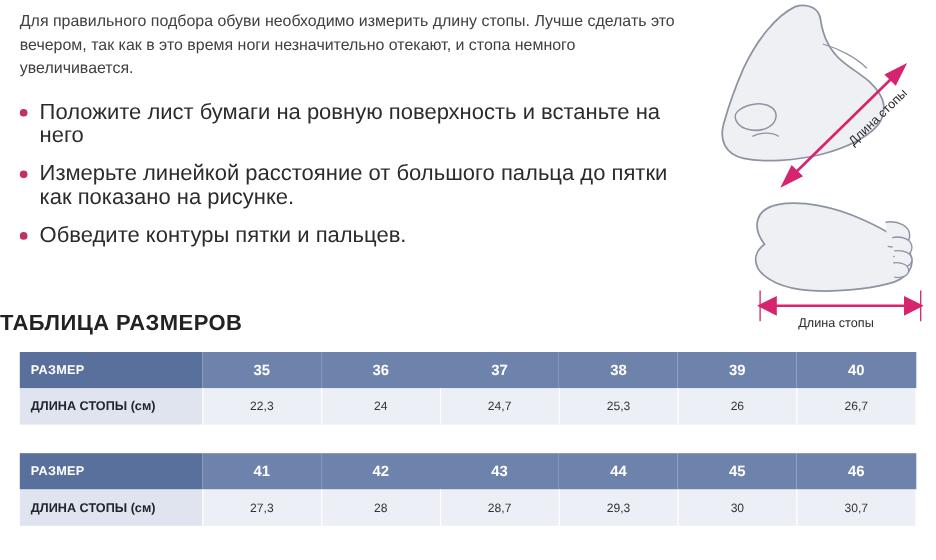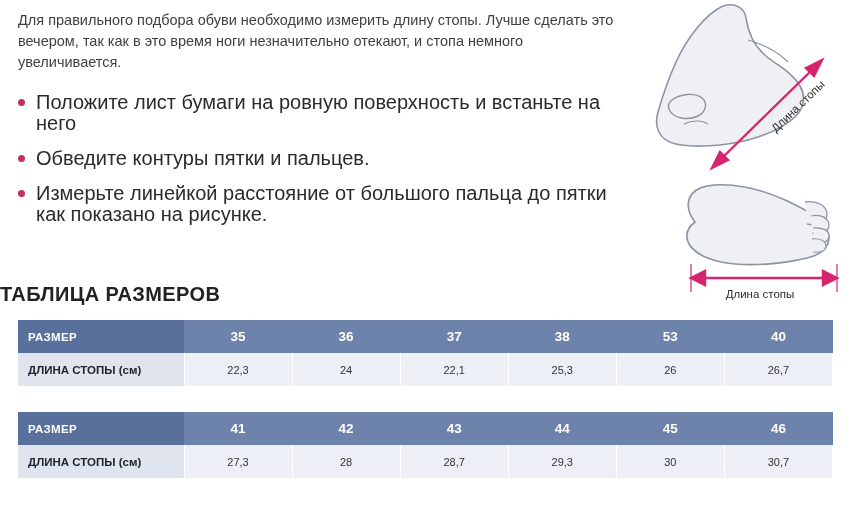--- a/index.html
+++ b/index.html
@@ -154,25 +154,25 @@
     <p>Для правильного подбора обуви необходимо измерить длину стопы. Лучше сделать это вечером, так как в это время ноги незначительно отекают, и стопа немного увеличивается.</p>
   </div>
 
   <div class="bullets">
     <div class="bullet">
       <span class="dot"></span>
       <span>Положите лист бумаги на ровную поверхность и встаньте на него</span>
     </div>
     <div class="bullet">
       <span class="dot"></span>
-      <span>Обведите контуры пятки и пальцев.</span>
+      <span>Измерьте линейкой расстояние от большого пальца до пятки как показано на рисунке.</span>
     </div>
     <div class="bullet">
       <span class="dot"></span>
-      <span>Измерьте линейкой расстояние от большого пальца до пятки как показано на рисунке.</span>
+      <span>Обведите контуры пятки и пальцев.</span>
     </div>
   </div>
 
 
   <div class="illu-side">
     <svg width="223" height="175" viewBox="0 0 223 175">
       <path d="M95 6 C78 14, 60 36, 48 62 C40 80, 34 98, 30 112 C26 126, 30 140, 48 144 C66 148, 96 146, 120 140 C142 134, 158 126, 168 116 C176 108, 178 96, 172 86 C164 72, 150 66, 138 56 C126 46, 120 32, 118 18 C117 9, 108 2, 95 6 Z" fill="#eef0f4" stroke="#8e93a3" stroke-width="1.6"></path>
       <path d="M44 100 C52 94, 66 92, 74 98 C80 103, 78 112, 70 116 C60 121, 46 118, 42 111 C39 106, 40 103, 44 100 Z" fill="#eef0f4" stroke="#8e93a3" stroke-width="1.4"></path>
       <path d="M56 124 C64 120, 74 120, 80 124" fill="none" stroke="#8e93a3" stroke-width="1.2"></path>
       <path d="M120 40 C134 44, 150 52, 160 62" fill="none" stroke="#8e93a3" stroke-width="1.1"></path>
@@ -208,28 +208,28 @@
   <div class="table-title">ТАБЛИЦА РАЗМЕРОВ</div>
 
   <table class="sizetable first">
     <tbody>
         <tr class="hdr-row">
       <td class="label col-label">РАЗМЕР</td>
       <td>35</td>
       <td>36</td>
       <td>37</td>
       <td>38</td>
-      <td>53</td>
+      <td>39</td>
       <td>40</td>
     </tr>
     <tr class="val-row">
       <td class="label col-label">ДЛИНА СТОПЫ (см)</td>
       <td>22,3</td>
       <td>24</td>
-      <td>22,1</td>
+      <td>24,7</td>
       <td>25,3</td>
       <td>26</td>
       <td>26,7</td>
     </tr>
   </tbody>
     </table>
 
   <table class="sizetable second">
     <tbody>
         <tr class="hdr-row">

